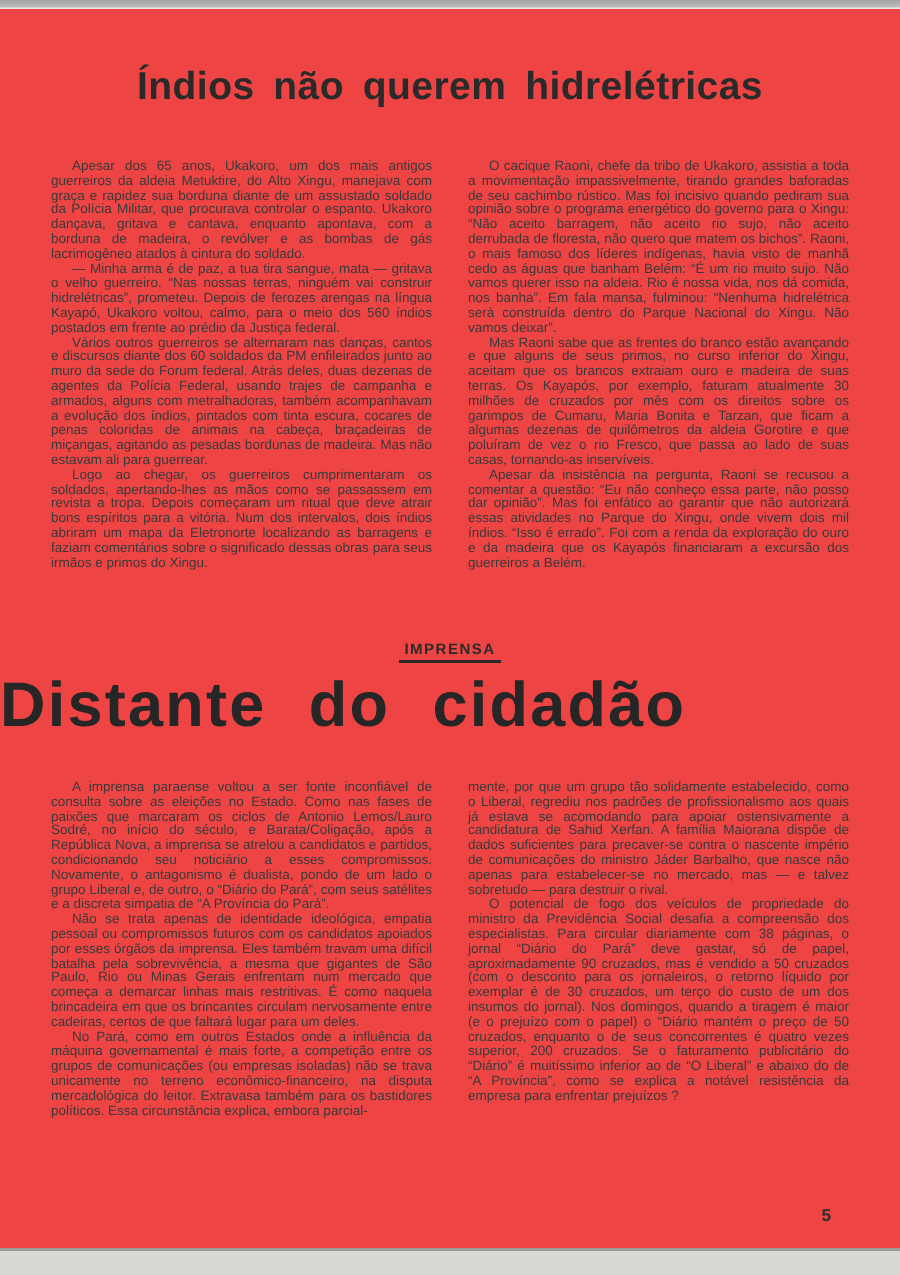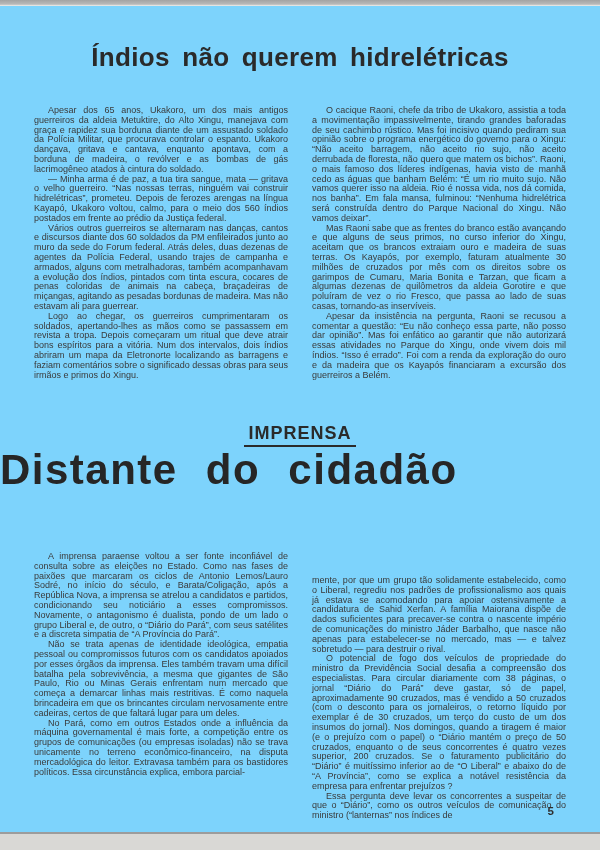--- a/index.html
+++ b/index.html
@@ -1,20 +1,20 @@
 <!DOCTYPE html>
 <html lang="pt"><head>
 <meta charset="utf-8">
 <style>
   * { margin:0; padding:0; box-sizing:border-box; }
   html,body { background:#e9e8e6; }
   .page {
     position:relative;
     width:600px; height:850px;
-    background:#7dd3fc;
+    background:#ef4444;
     overflow:hidden;
     font-family:"Liberation Sans", sans-serif;
     color:#3a3a3a;
   }
   .scan-top {
     position:absolute; top:0; left:0; right:0; height:6px;
     background:linear-gradient(to bottom, #a3a3a3 0%, #b9b9b9 70%, #f5f4f1 100%);
   }
   .scan-bottom-line {
     position:absolute; top:832px; left:0; right:0; height:2px;
@@ -29,36 +29,36 @@
     text-align:center;
     font-size:26px; font-weight:bold; color:#2a2a2a;
     word-spacing:5px; letter-spacing:0.3px;
   }
   .cols {
     position:absolute; left:34px; width:532px;
     display:flex; gap:24px;
     overflow:hidden;
   }
   .a1-cols { top:106px; height:318px; }
-  .a2-cols { top:552px; height:284px;justify-content:space-between; }
+  .a2-cols { top:520px; height:284px;justify-content:space-between; }
   .col { width:259px; }
   .col p {
     font-size:9px; line-height:9.8px;
     text-align:justify;
     text-indent:14px;
     color:#3a3a3a;
   }
-  .col p.noindent { text-indent:0;margin-top:24px; }
+  .col p.noindent { text-indent:0; }
   .kicker-wrap {
     position:absolute; top:423px; left:0; width:100%;
     text-align:center;
   }
   .kicker {
     display:inline-block;
-    font-size:18px; font-weight:bold; color:#2a2a2a;
+    font-size:10px; font-weight:bold; color:#2a2a2a;
     letter-spacing:1px;
     border-bottom:2.5px solid #2a2a2a;
     padding:0 4px 1px 4px;
   }
   .a2-title {
     position:absolute; top:446px; left:0; width:100%;
     text-align:left;
     font-size:42px; font-weight:bold; color:#262626;
     word-spacing:15px; letter-spacing:1.5px;
   }
@@ -97,21 +97,20 @@
 
   <div class="cols a2-cols">
     <div class="col">
         <p>A imprensa paraense voltou a ser fonte inconfiável de consulta sobre as eleições no Estado. Como nas fases de paixões que marcaram os ciclos de Antonio Lemos/Lauro Sodré, no início do século, e Barata/Coligação, após a República Nova, a imprensa se atrelou a candidatos e partidos, condicionando seu noticiário a esses compromissos. Novamente, o antagonismo é dualista, pondo de um lado o grupo Liberal e, de outro, o “Diário do Pará”, com seus satélites e a discreta simpatia de “A Província do Pará”.</p>
         <p>Não se trata apenas de identidade ideológica, empatia pessoal ou compromissos futuros com os candidatos apoiados por esses órgãos da imprensa. Eles também travam uma difícil batalha pela sobrevivência, a mesma que gigantes de São Paulo, Rio ou Minas Gerais enfrentam num mercado que começa a demarcar linhas mais restritivas. É como naquela brincadeira em que os brincantes circulam nervosamente entre cadeiras, certos de que faltará lugar para um deles.</p>
         <p>No Pará, como em outros Estados onde a influência da máquina governamental é mais forte, a competição entre os grupos de comunicações (ou empresas isoladas) não se trava unicamente no terreno econômico-financeiro, na disputa mercadológica do leitor. Extravasa também para os bastidores políticos. Essa circunstância explica, embora parcial-</p>
       </div>
     <div class="col">
         <p class="noindent">mente, por que um grupo tão solidamente estabelecido, como o Liberal, regrediu nos padrões de profissionalismo aos quais já estava se acomodando para apoiar ostensivamente a candidatura de Sahid Xerfan. A família Maiorana dispõe de dados suficientes para precaver-se contra o nascente império de comunicações do ministro Jáder Barbalho, que nasce não apenas para estabelecer-se no mercado, mas — e talvez sobretudo — para destruir o rival.</p>
         <p>O potencial de fogo dos veículos de propriedade do ministro da Previdência Social desafia a compreensão dos especialistas. Para circular diariamente com 38 páginas, o jornal “Diário do Pará” deve gastar, só de papel, aproximadamente 90 cruzados, mas é vendido a 50 cruzados (com o desconto para os jornaleiros, o retorno líquido por exemplar é de 30 cruzados, um terço do custo de um dos insumos do jornal). Nos domingos, quando a tiragem é maior (e o prejuízo com o papel) o “Diário mantém o preço de 50 cruzados, enquanto o de seus concorrentes é quatro vezes superior, 200 cruzados. Se o faturamento publicitário do “Diário” é muitíssimo inferior ao de “O Liberal” e abaixo do de “A Província”, como se explica a notável resistência da empresa para enfrentar prejuízos ?</p>
-        <p>Essa pergunta deve levar os concorrentes a suspeitar de que o “Diário”, como os outros veículos de comunicação do ministro (“lanternas” nos índices de</p>
       </div>
   </div>
 
   <div class="page-num">5</div>
 
   <div class="scan-bottom-line"></div>
   <div class="scan-bottom"></div>
 </div>
 
 </body></html>

